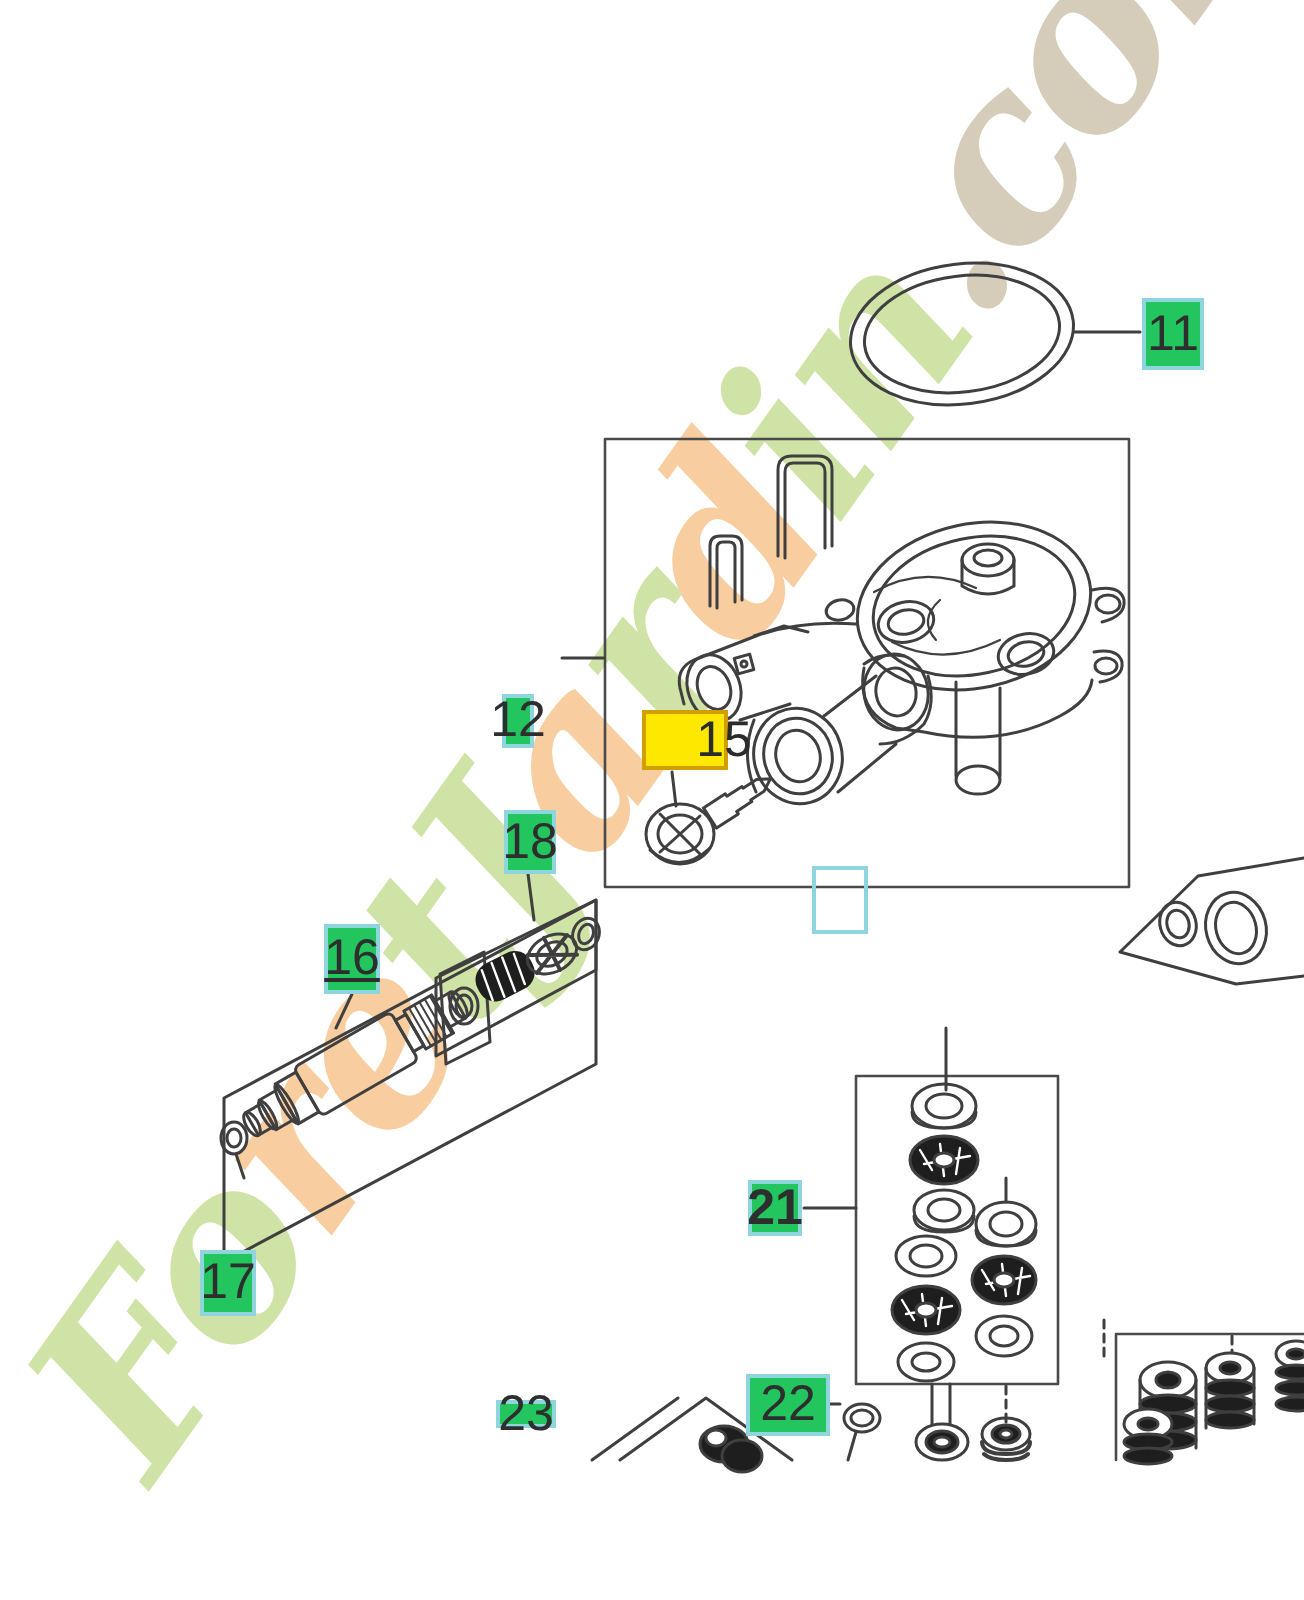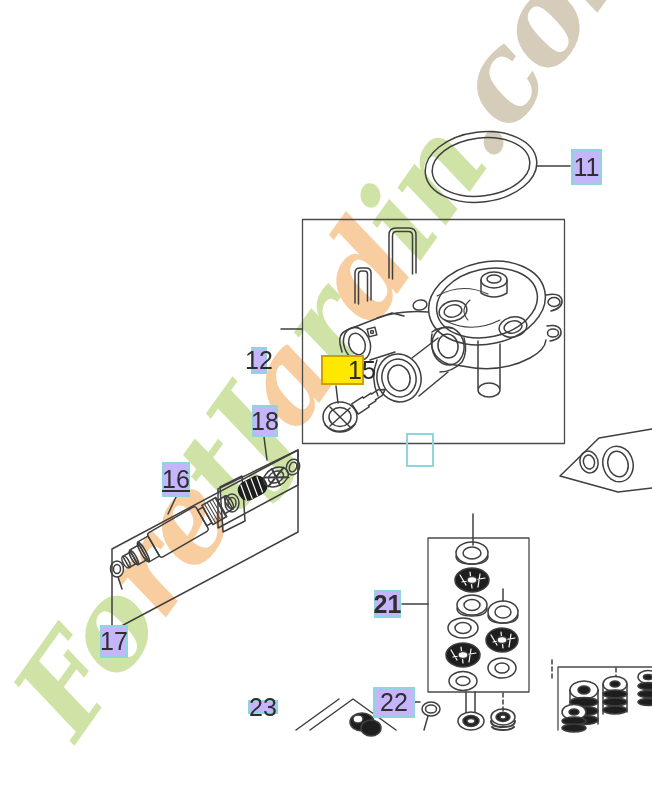--- a/index.html
+++ b/index.html
@@ -3,21 +3,21 @@
 <meta charset="utf-8">
 <style>
   html,body{margin:0;padding:0;background:#fff;}
   .stage{position:relative;width:652px;height:800px;background:#fff;overflow:hidden;
          font-family:"Liberation Sans",sans-serif;}
   .watermark{position:absolute;left:85px;top:645px;height:105px;line-height:105px;
              transform-origin:0 100%;transform:rotate(-54.5deg);
              font-family:"DejaVu Serif",serif;font-style:italic;font-weight:bold;
              font-size:118px;letter-spacing:-4px;white-space:nowrap;opacity:.88;z-index:1;}
   svg.art{position:absolute;left:0;top:0;z-index:2;}
-  .callout{position:absolute;z-index:3;background:#c4b5fd;border:2px solid #8ed5dd;
+  .callout{position:absolute;z-index:3;background:#22c55e;border:2px solid #8ed5dd;
            color:#2e2e2e;font-size:25px;display:flex;align-items:center;justify-content:center;
            box-sizing:border-box;line-height:1;}
   .callout.highlight{background:#ffe800;border-color:#d1a000;color:#2b2b2b;}
   .callout.empty{background:transparent;}
 </style>
 </head>
 <body>
 
 <div class="stage">
 

